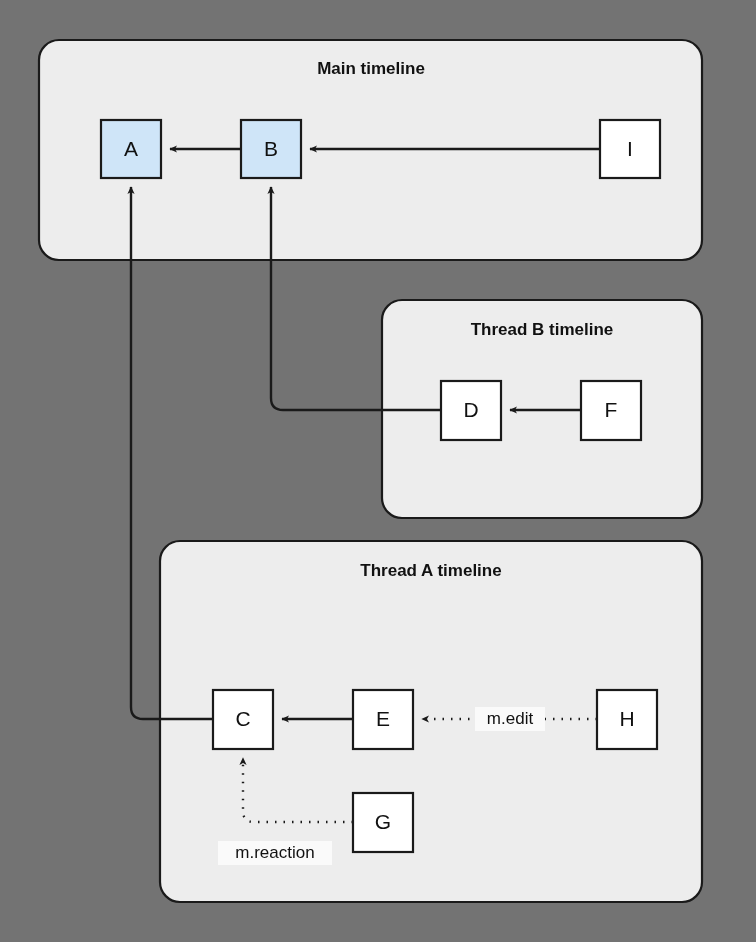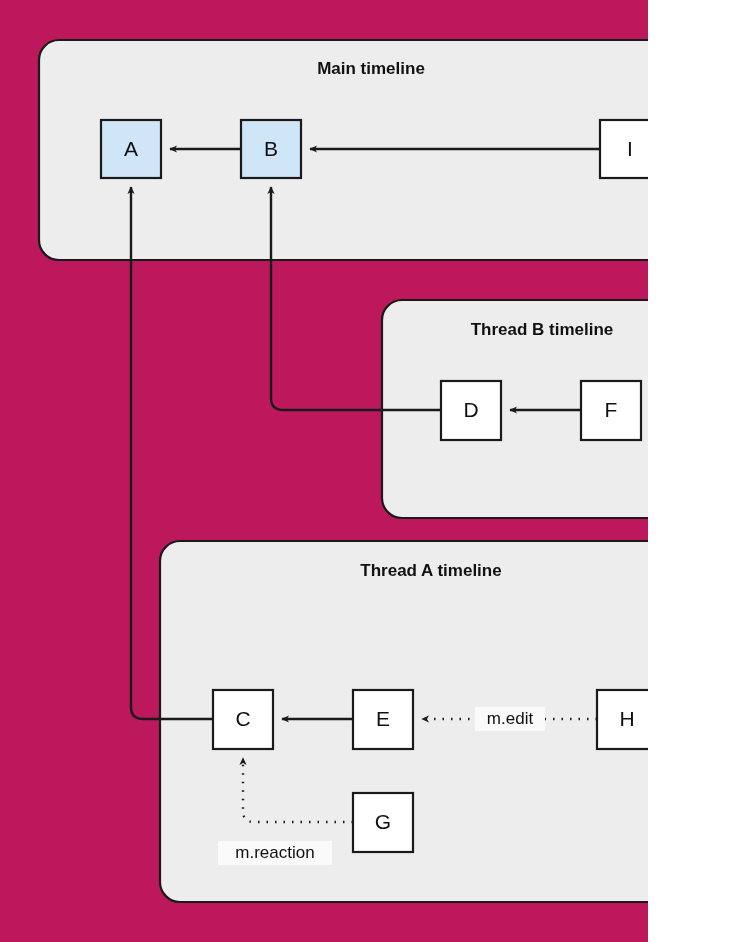--- a/index.html
+++ b/index.html
@@ -5,23 +5,23 @@
   html, body {
     margin: 0;
     padding: 0;
     background: #ffffff;
   }
   body {
     font-family: "Liberation Sans", sans-serif;
   }
   #canvas {
     position: relative;
-    width: 648px;
+    width: 756px;
     height: 942px;
-    background: #be185d;
+    background: #737373;
     overflow: hidden;
   }
   #diagram-svg {
     position: absolute;
     left: 0;
     top: 0;
     width: 756px;
     height: 942px;
   }
   .panel-rect {

